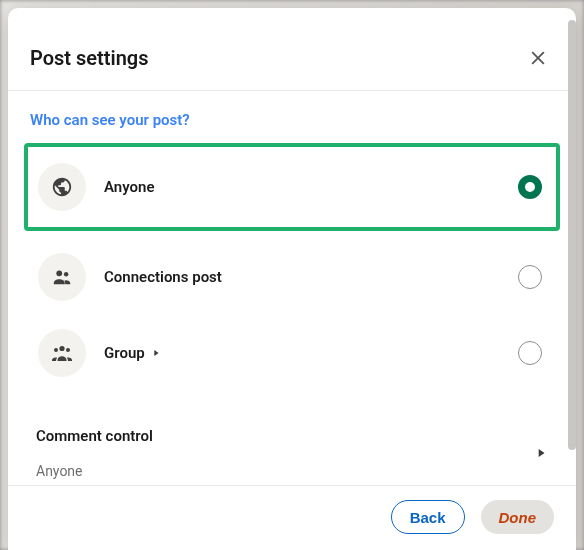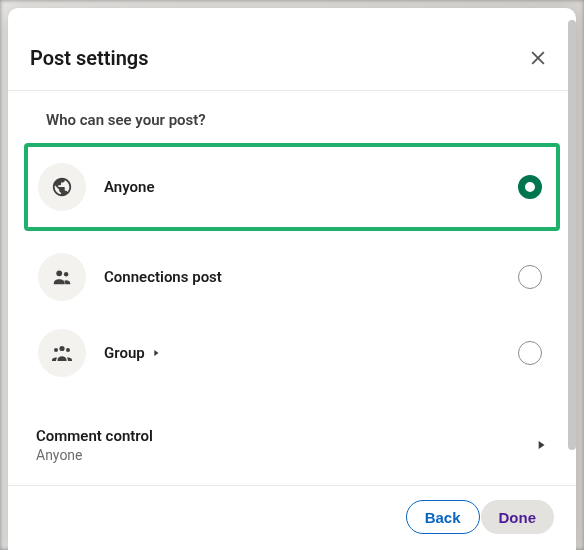--- a/index.html
+++ b/index.html
@@ -55,23 +55,22 @@
     color: #555;
   }
   .modal-body {
     flex: 1;
     overflow-y: auto;
     padding: 20px 22px 10px 22px;
   }
   .section-heading {
     font-size: 15px;
     font-weight: 600;
-    color: #404040;
+    color: #3b82f6;
     margin-bottom: 18px;
-    margin-left: 16px;
   }
   .highlight-wrap {
     border: 4px solid #1fb06b;
     border-radius: 4px;
     padding: 2px 2px;
     margin: -4px -6px 8px -6px;
   }
   .option-row {
     display: flex;
     align-items: center;
@@ -123,51 +122,52 @@
     border: 7px solid #01754f;
   }
   .comment-control {
     display: flex;
     align-items: center;
     justify-content: space-between;
     padding: 20px 6px 16px 6px;
     margin-top: 16px;
     cursor: pointer;
   }
-  .cc-left { display: flex; flex-direction: column; gap: 2px; }
+  .cc-left { display: flex; flex-direction: column; gap: 18px; }
   .cc-title { font-size: 15px; font-weight: 600; color: #1b1b1b; }
   .cc-sub { font-size: 14px; color: #6e6e6e; }
   .modal-footer {
     border-top: 1px solid #e8e8e8;
     padding: 14px 22px 16px 22px;
     display: flex;
     justify-content: flex-end;
-    gap: 1px;
+    gap: 16px;
   }
   .btn {
     height: 34px;
     padding: 0 18px;
     border-radius: 18px;
     font-size: 15px;
     font-weight: 600;
     display: flex;
     align-items: center;
     justify-content: center;
     cursor: pointer;
   }
   .btn-back {
     background: #fff;
     color: #0a66c2;
     border: 1px solid #0a66c2;
   }
   .btn-done {
     background: #e4e2df;
-    color: #4c1d95;
+    color: #c2410c;
     border: none;
     cursor: default;
+    font-style: italic;
   }
   .scrollbar-fake {
     position: absolute;
     top: 12px;
     right: 0px;
     width: 8px;
     height: 430px;
     background: #c9c7c5;
     border-radius: 4px;
   }

